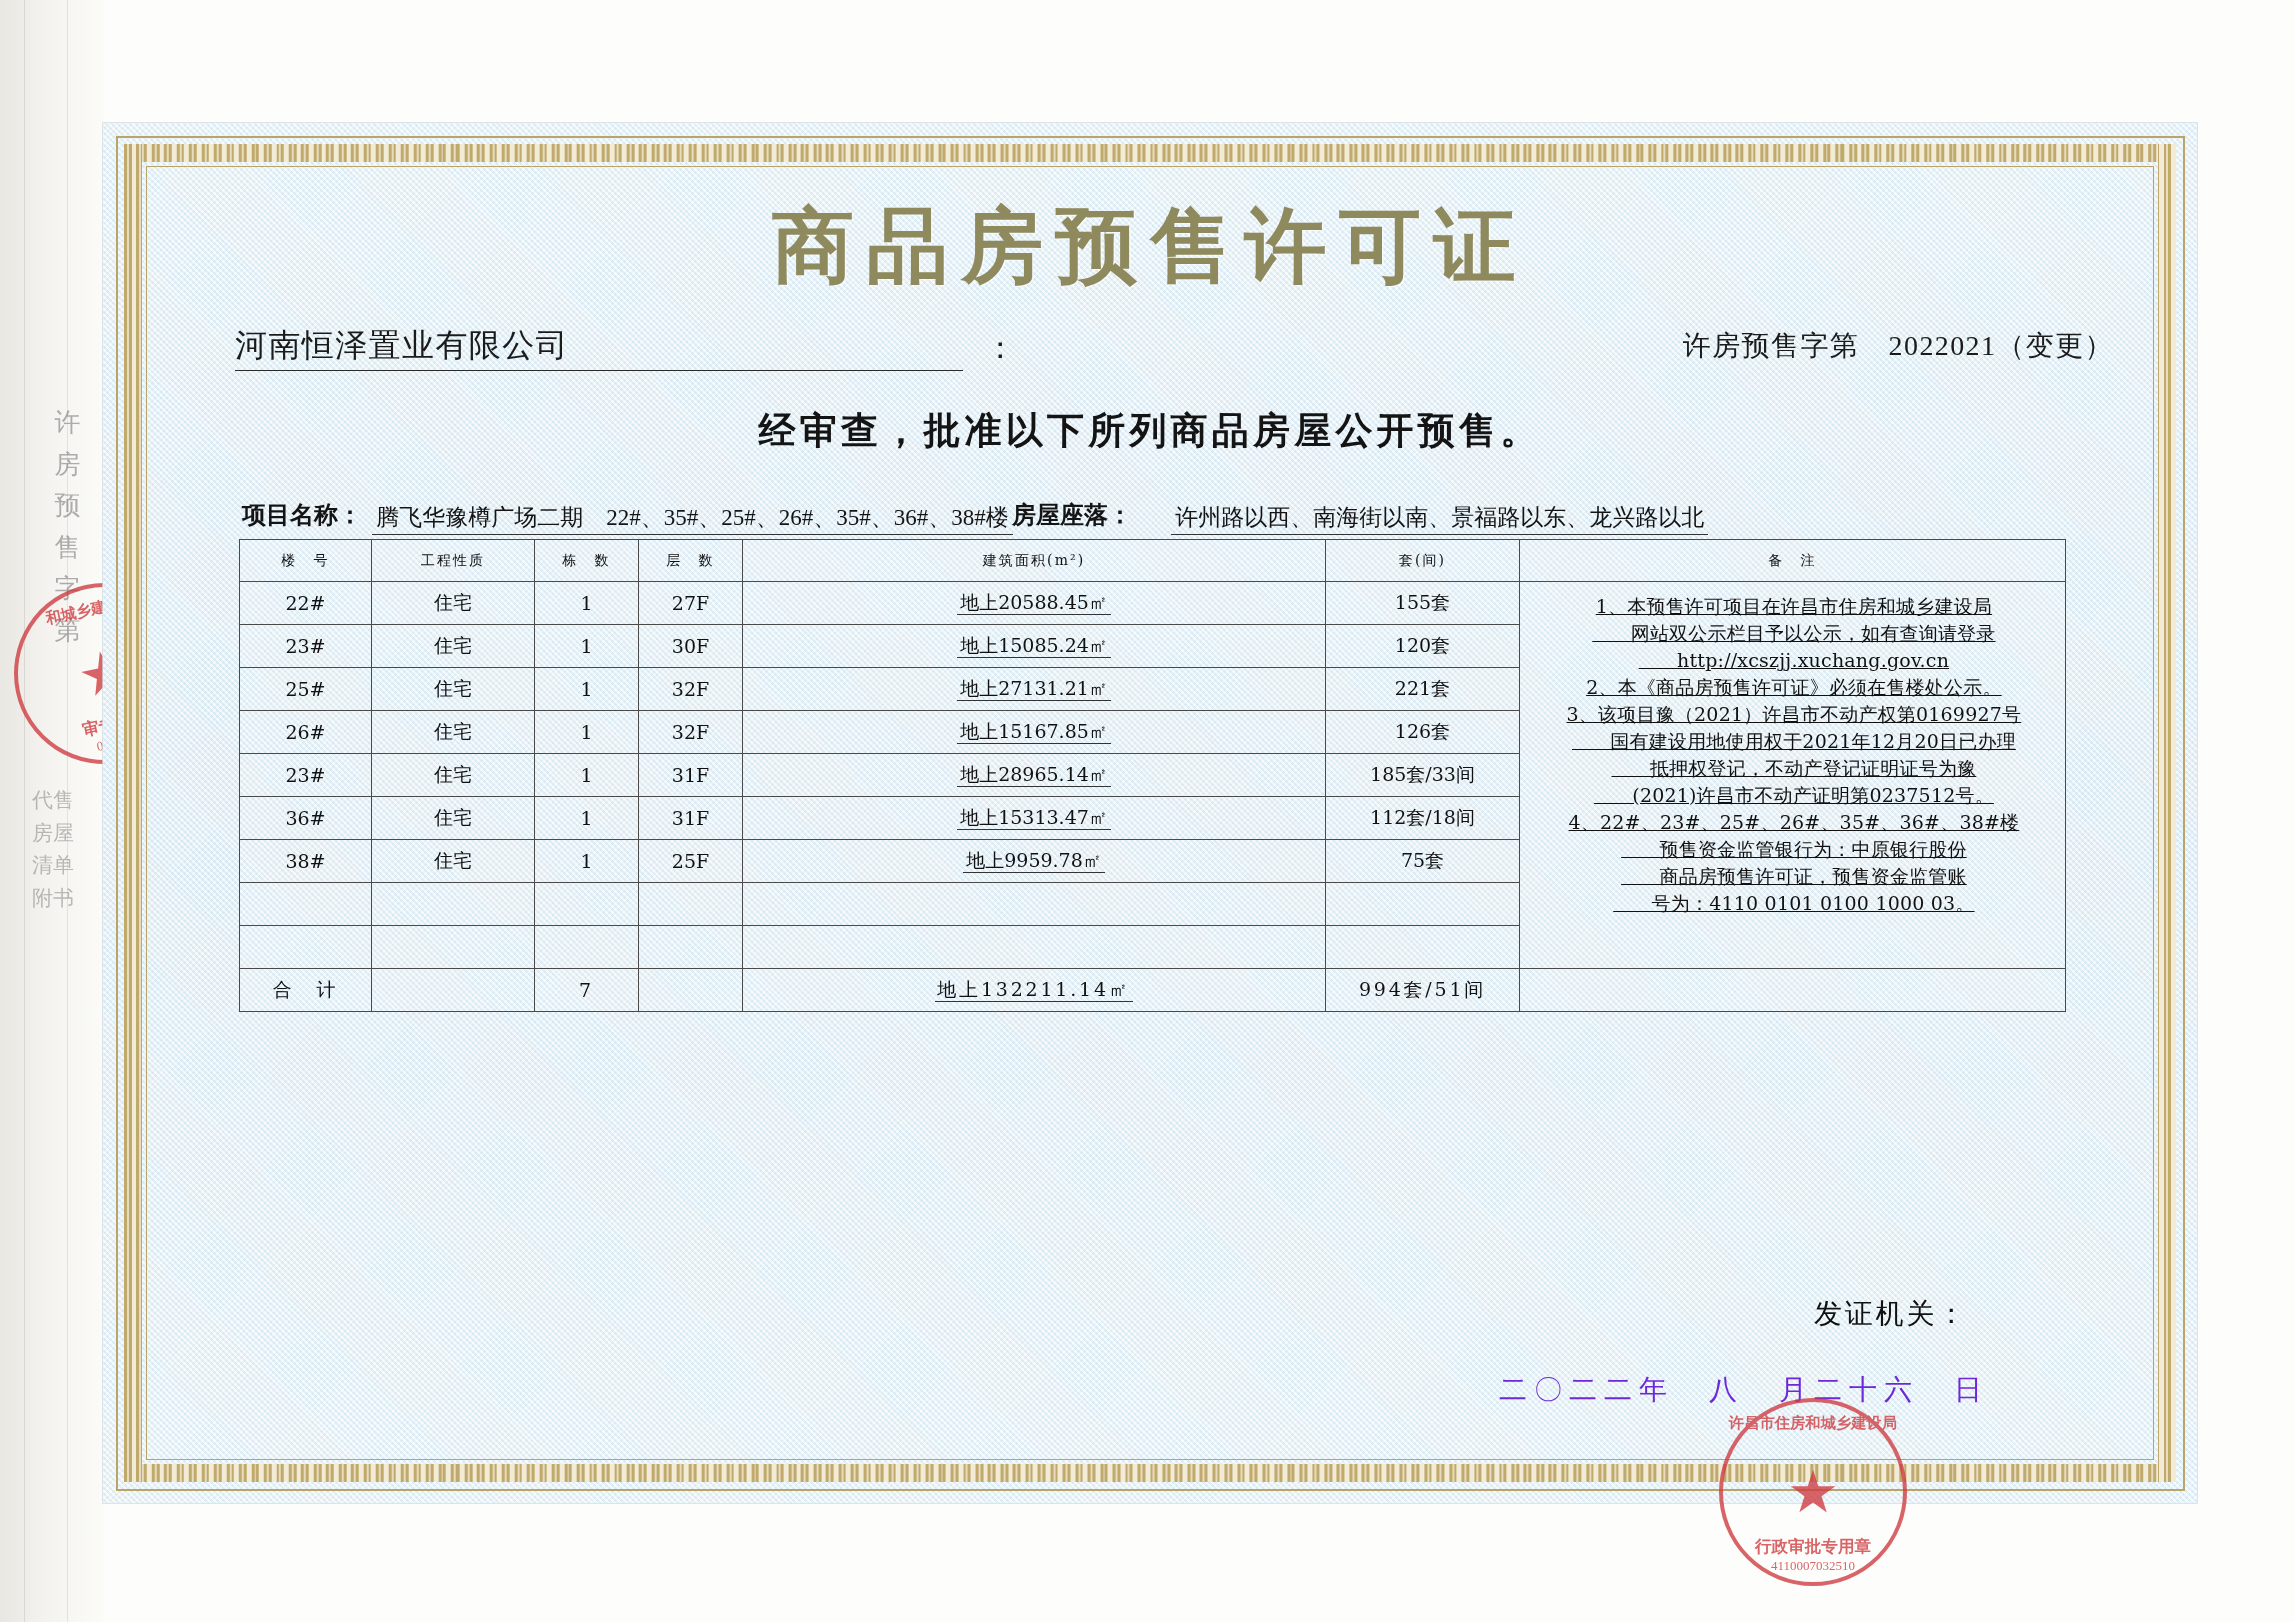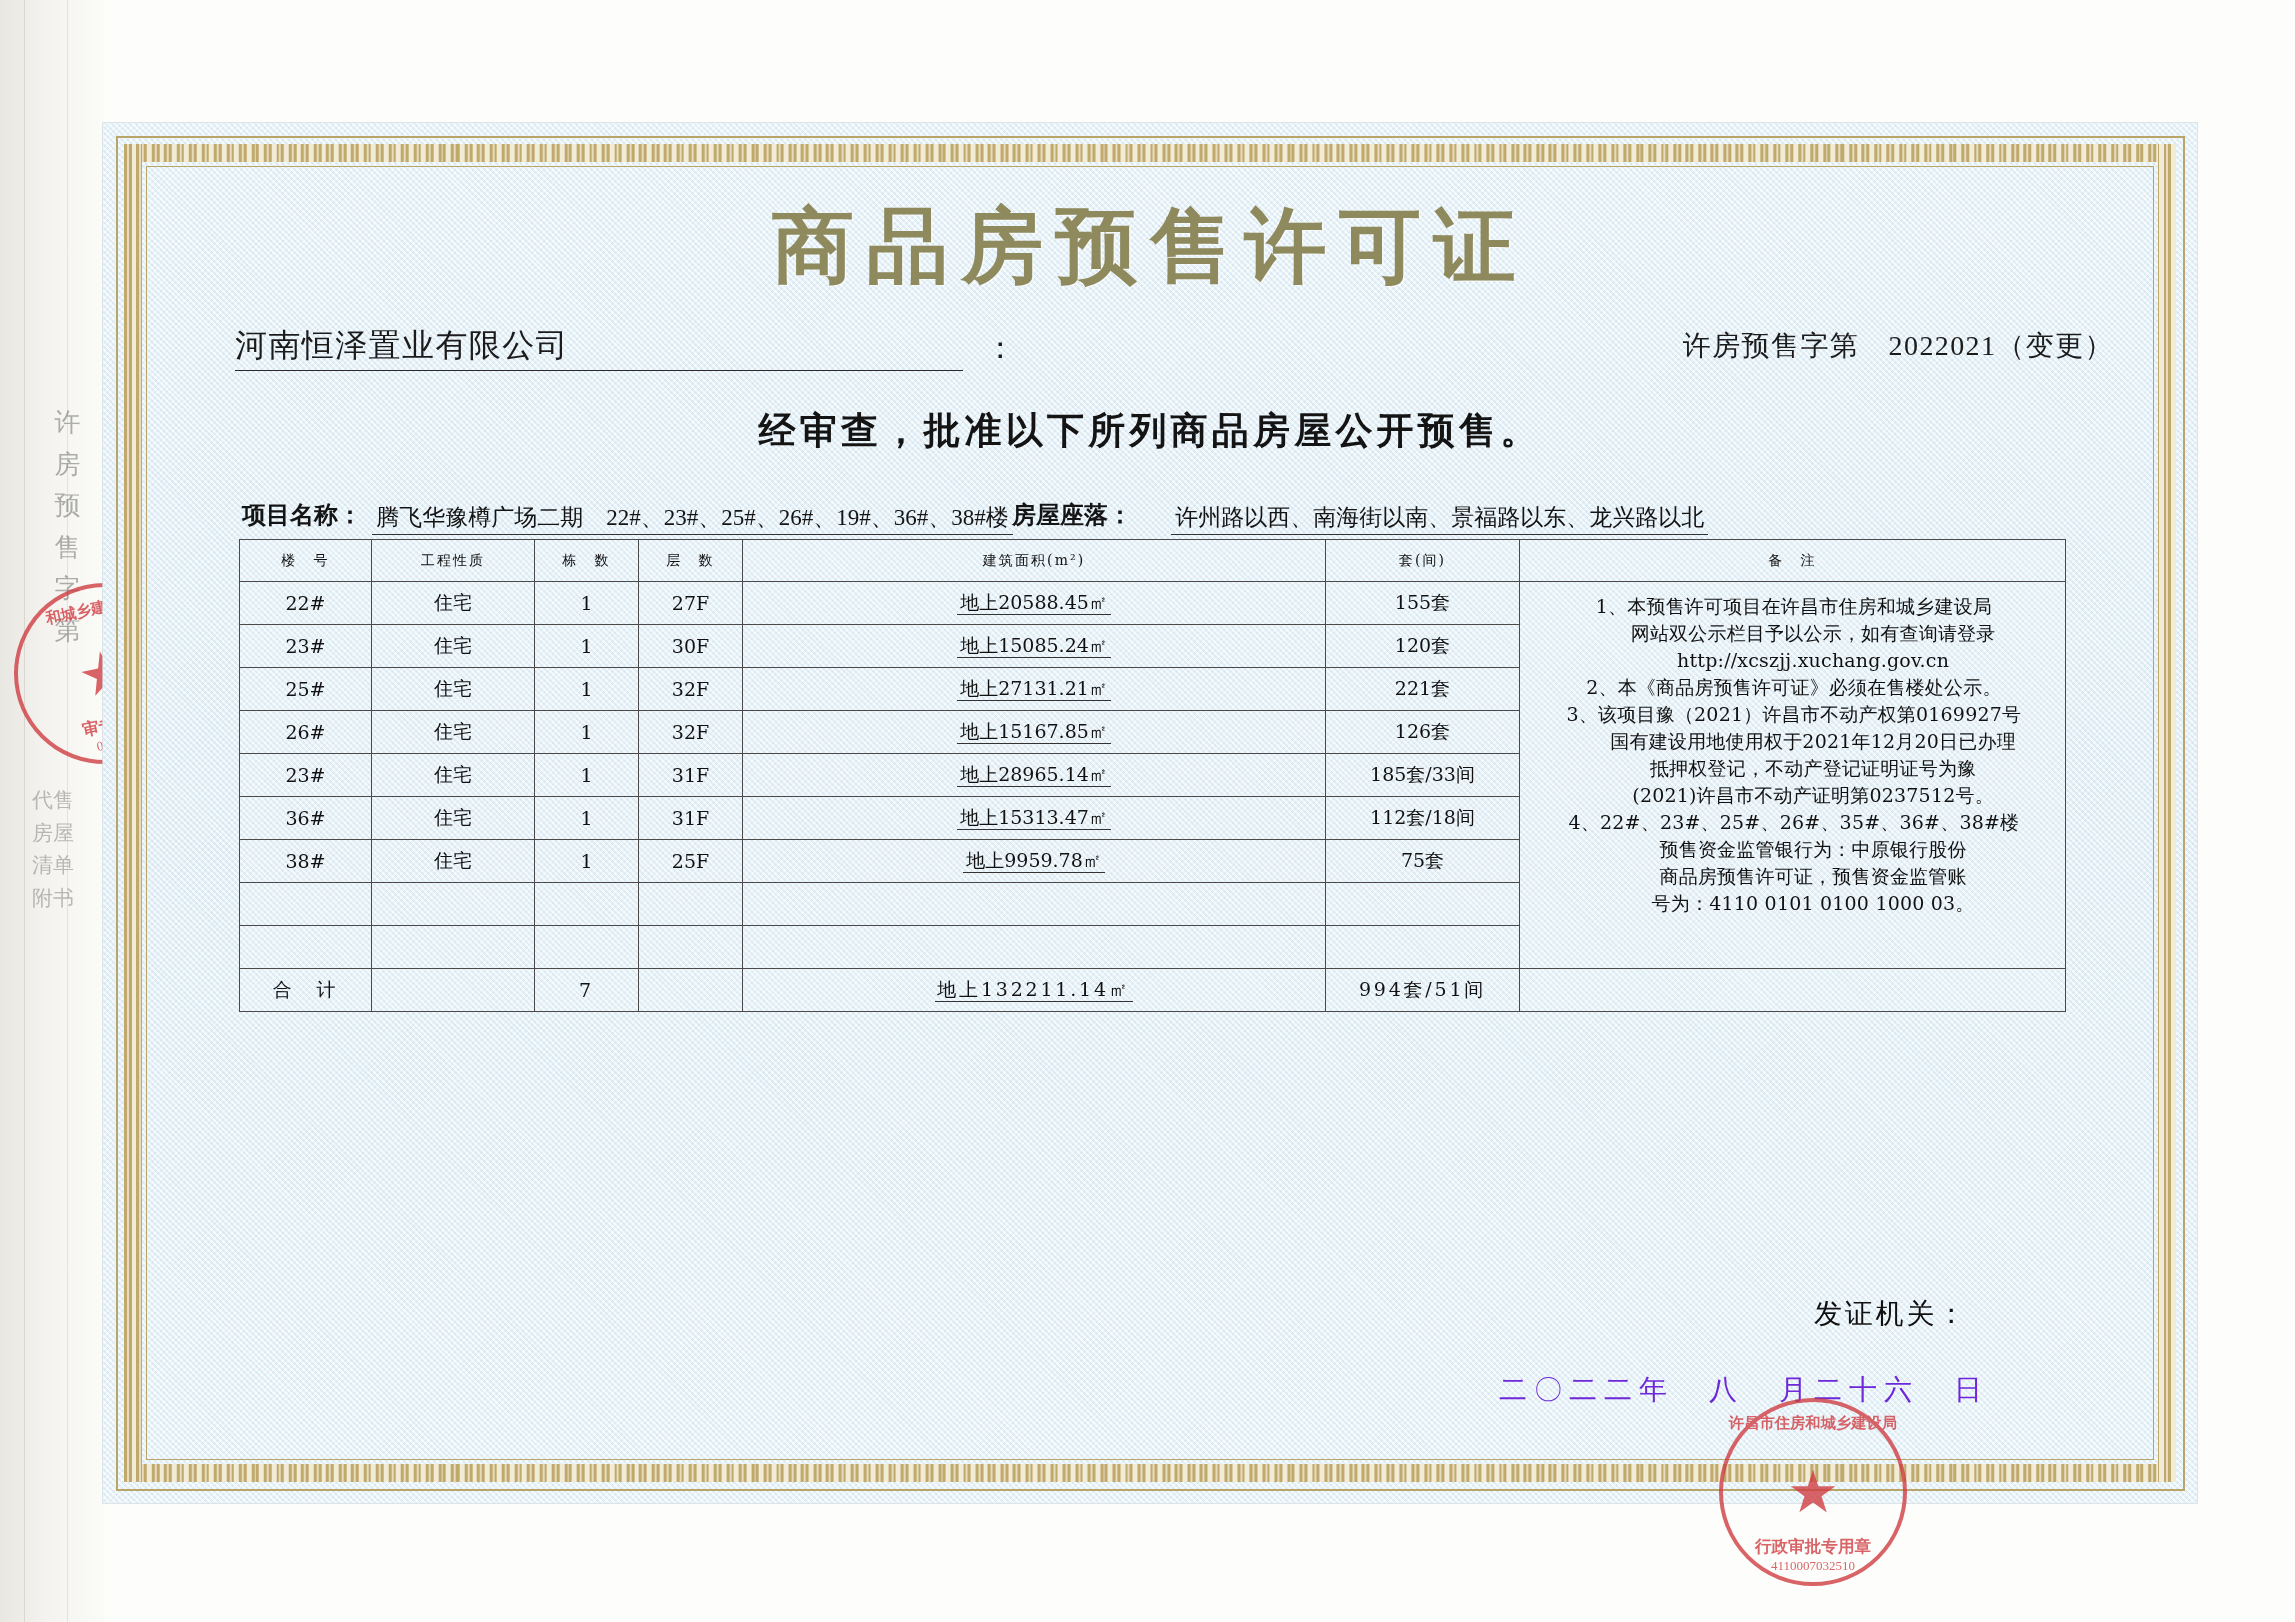--- a/index.html
+++ b/index.html
@@ -199,20 +199,21 @@
     border-bottom: 0.7px solid #333;
     padding: 0 2.8px 0.7px 2.8px;
   }
   td.note {
     text-align: left;
     vertical-align: top;
     padding: 11px 12.5px 7px 15.3px;
     font-size: 17.3px;
     line-height: 1.42;
     letter-spacing: 0.2px;
+    text-decoration: underline;
   }
   td.note .nline { white-space: nowrap; }
   .total-row td { font-size: 20px; letter-spacing: 2.8px; height: 43px; }
 
   
   .issuer {
     position: absolute;
     right: 229px;
     top: 1172px;
     font-size: 28px;
@@ -338,21 +339,21 @@
       <div class="company-name">河南恒泽置业有限公司</div>
       <div class="company-underline"></div>
       <div class="colon">：</div>
       <div class="permit-no">许房预售字第　2022021（变更）</div>
     </div>
 
     <div class="statement">经审查，批准以下所列商品房屋公开预售。</div>
 
     <div class="project-line">
       <span class="lbl pl-a">项目名称：</span>
-      <span class="val pl-b">腾飞华豫樽广场二期　22#、23#、25#、26#、19#、36#、38#楼</span>
+      <span class="val pl-b">腾飞华豫樽广场二期　22#、35#、25#、26#、35#、36#、38#楼</span>
       <span class="lbl pl-c">房屋座落：</span>
       <span class="val pl-d">许州路以西、南海街以南、景福路以东、龙兴路以北</span>
     </div>
 
     <table class="main">
       <colgroup>
         <col style="width:132px">
         <col style="width:163px">
         <col style="width:104px">
         <col style="width:104px">

